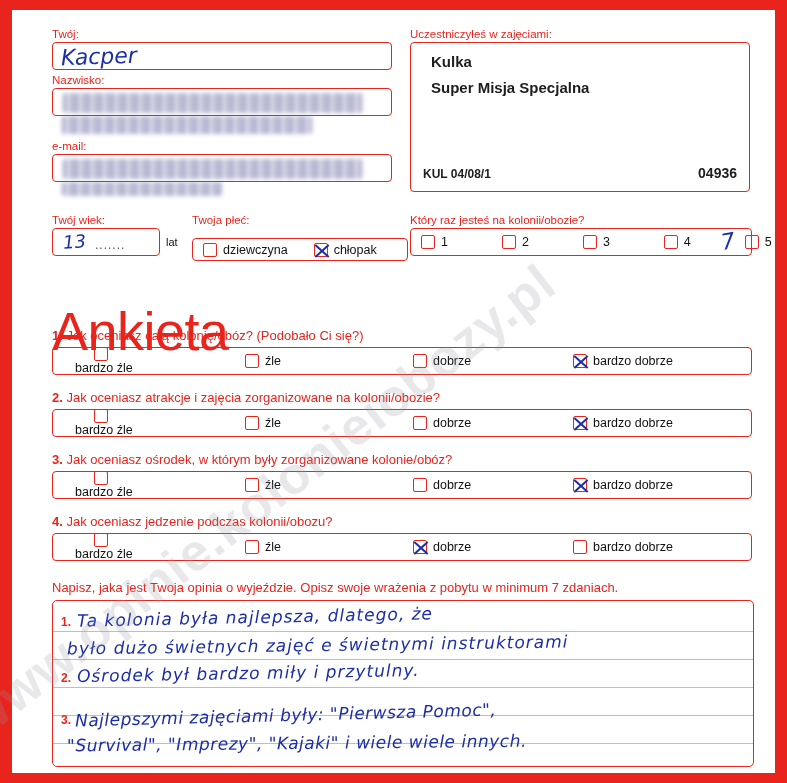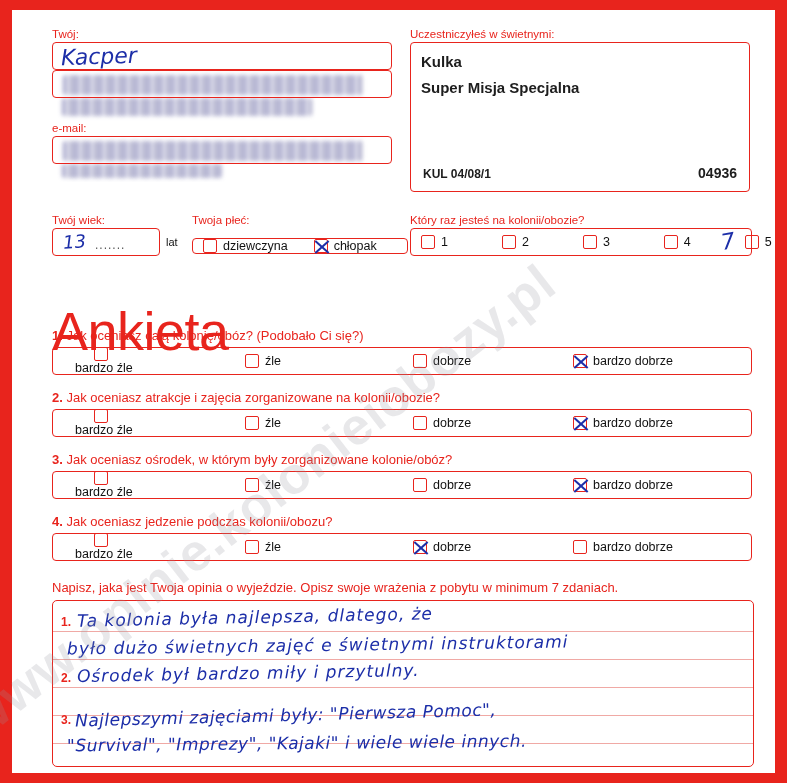--- a/index.html
+++ b/index.html
@@ -80,21 +80,21 @@
         rgba(200,200,210,0.1) 12px);
     filter:blur(2.2px);
     border-radius:3px;
   }
   .redact .blur.short{width:250px;}
   .redact .blur.tiny{width:160px;left:10px;}
 
   
   .camp-box{
     width:340px;height:150px;
-    padding:10px 10px;
+    padding:10px 20px;
     position:relative;
   }
   .camp-line{
     font-size:15px;color:#1d1d1d;font-weight:bold;margin-bottom:9px;
   }
   .camp-code{
     position:absolute;left:12px;bottom:10px;font-size:12px;color:#1d1d1d;font-weight:bold;
   }
   .camp-num{
     position:absolute;right:12px;bottom:10px;font-size:14px;color:#1d1d1d;font-weight:bold;
@@ -102,21 +102,21 @@
 
   
   .row2{position:absolute;left:0;top:186px;width:700px;height:48px;}
   .age-wrap{position:absolute;left:0;top:0;width:108px;}
   .age-box{height:28px;width:108px;position:relative;}
   .age-hand{position:absolute;left:10px;top:2px;font-size:18px;color:#1c2ea8;font-family:"DejaVu Sans",sans-serif;font-style:italic;transform:rotate(-4deg);}
   .age-dots{position:absolute;left:42px;top:9px;font-size:12px;color:#555;letter-spacing:1px;}
   .age-unit{position:absolute;left:114px;top:22px;font-size:11px;color:#111;}
 
   .gender-wrap{position:absolute;left:140px;top:0;width:216px;}
-  .gender-box{height:16px;width:216px;position:relative;display:flex;align-items:center;margin-top:12px;}
+  .gender-box{height:23px;width:216px;position:relative;display:flex;align-items:center;margin-top:12px;}
   .opt{display:flex;align-items:center;font-size:12.5px;color:#111;margin-left:10px;}
   .cb{
     width:14px;height:14px;border:1.6px solid #e8241d;border-radius:2px;
     margin-right:6px;position:relative;box-sizing:border-box;flex:none;
   }
   .cb.checked::before,.cb.checked::after{
     content:"";position:absolute;left:-2px;top:6px;width:18px;height:2px;background:#1c2ea8;
   }
   .cb.checked::before{transform:rotate(42deg);}
   .cb.checked::after{transform:rotate(-42deg);}
@@ -180,38 +180,39 @@
   <div class="inner">
 
     <div class="top">
 
       <div class="col-left">
         <span class="field-lbl">Twój:</span>
         <div class="box field-box name">
           <span class="hand-name">Kacper</span>
         </div>
 
+        <span class="field-lbl" style="margin-top:4px;display:block;">Nazwisko:</span>
         <div class="box field-box redact">
           <div class="blur"></div>
         </div>
         <div class="redact" style="height:24px;">
           <div class="blur short" style="top:0;height:18px;"></div>
         </div>
 
         <span class="field-lbl">e-mail:</span>
         <div class="box field-box redact">
           <div class="blur"></div>
         </div>
         <div class="redact" style="height:18px;">
           <div class="blur tiny" style="top:0;height:14px;"></div>
         </div>
       </div>
 
       <div class="col-right">
-        <span class="field-lbl">Uczestniczyłeś w świetnymi:</span>
+        <span class="field-lbl">Uczestniczyłeś w zajęciami:</span>
         <div class="box camp-box">
           <div class="camp-line">Kulka</div>
           <div class="camp-line">Super Misja Specjalna</div>
           <div class="camp-code">KUL 04/08/1</div>
           <div class="camp-num">04936</div>
         </div>
       </div>
     </div>
 
     <div class="row2">

